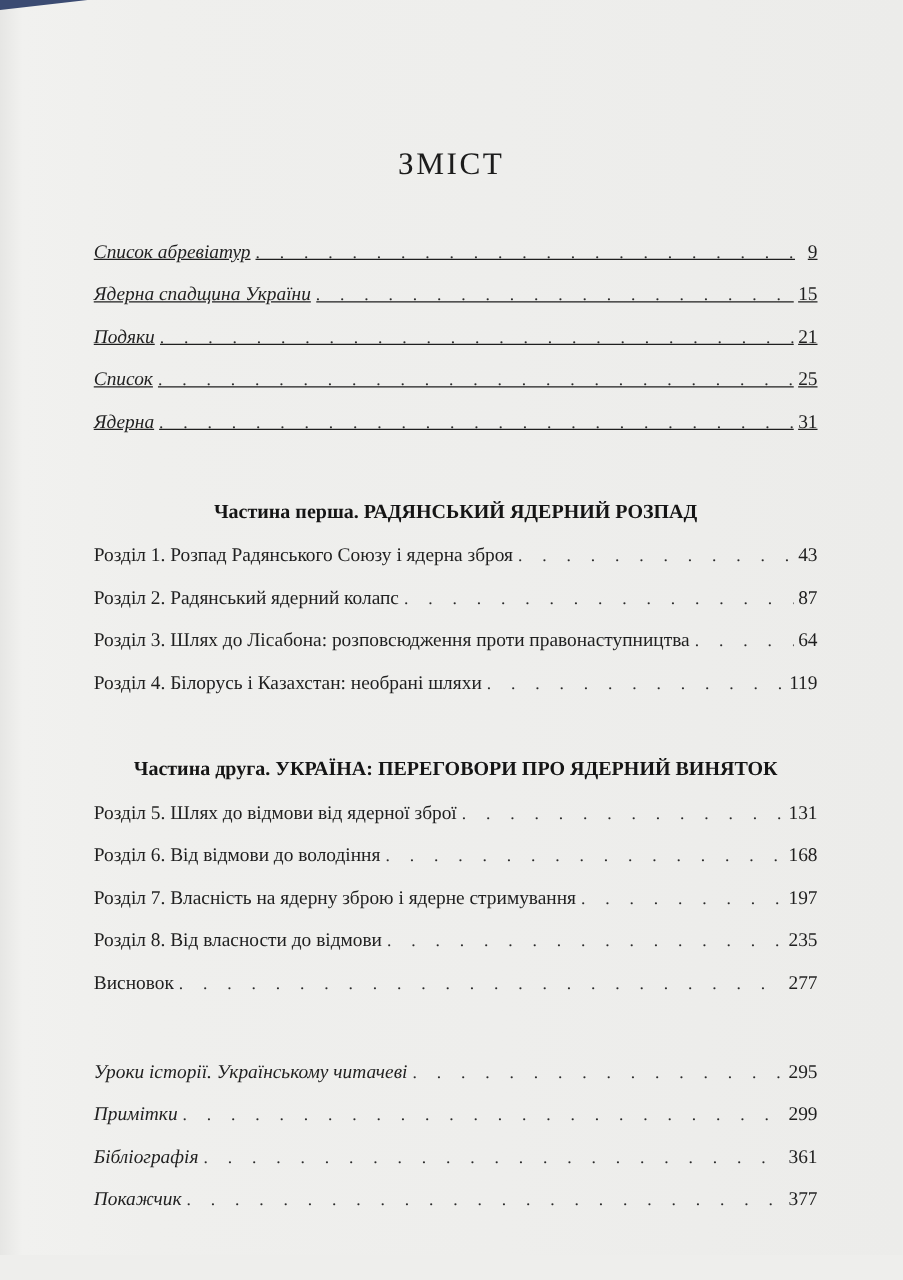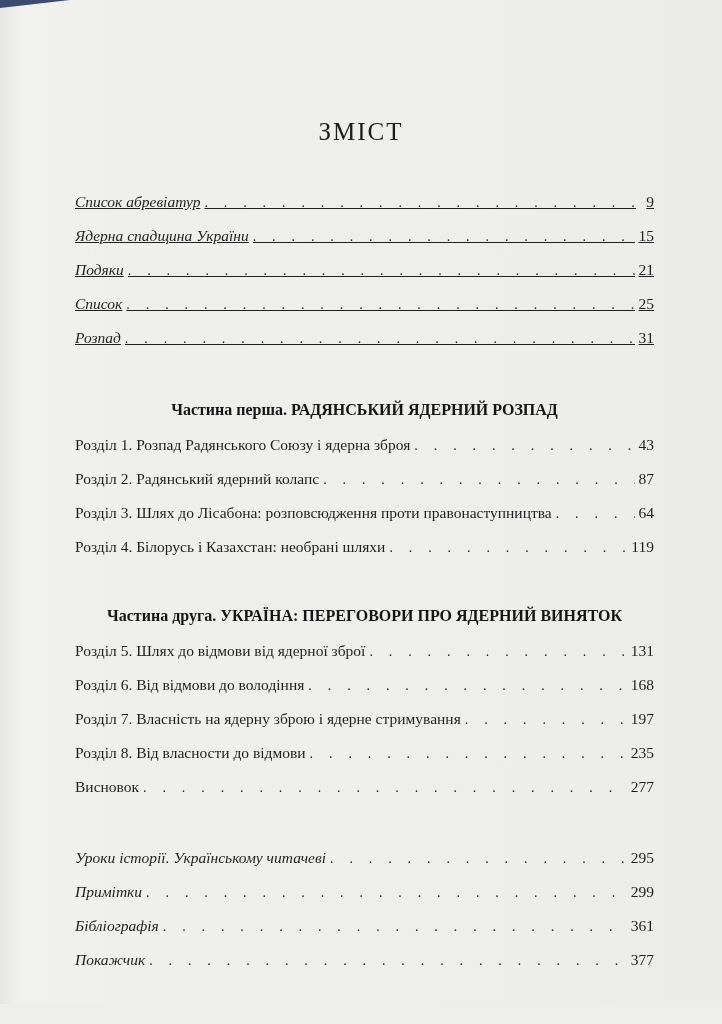--- a/index.html
+++ b/index.html
@@ -105,21 +105,21 @@
       <span class="label">Подяки</span>
       <span class="leader"></span>
       <span class="page-num">21</span>
     </div>
     <div class="entry italic">
       <span class="label">Список</span>
       <span class="leader"></span>
       <span class="page-num">25</span>
     </div>
     <div class="entry italic">
-      <span class="label">Розпад</span>
+      <span class="label">Ядерна</span>
       <span class="leader"></span>
       <span class="page-num">31</span>
     </div>
   </div>
 
   <div class="section" style="top:399px;">
     <div class="part-heading">Частина перша. РАДЯНСЬКИЙ ЯДЕРНИЙ РОЗПАД</div>
     <div class="entry">
       <span class="label">Розділ 1. Розпад Радянського Союзу і ядерна зброя</span>
       <span class="leader"></span>

